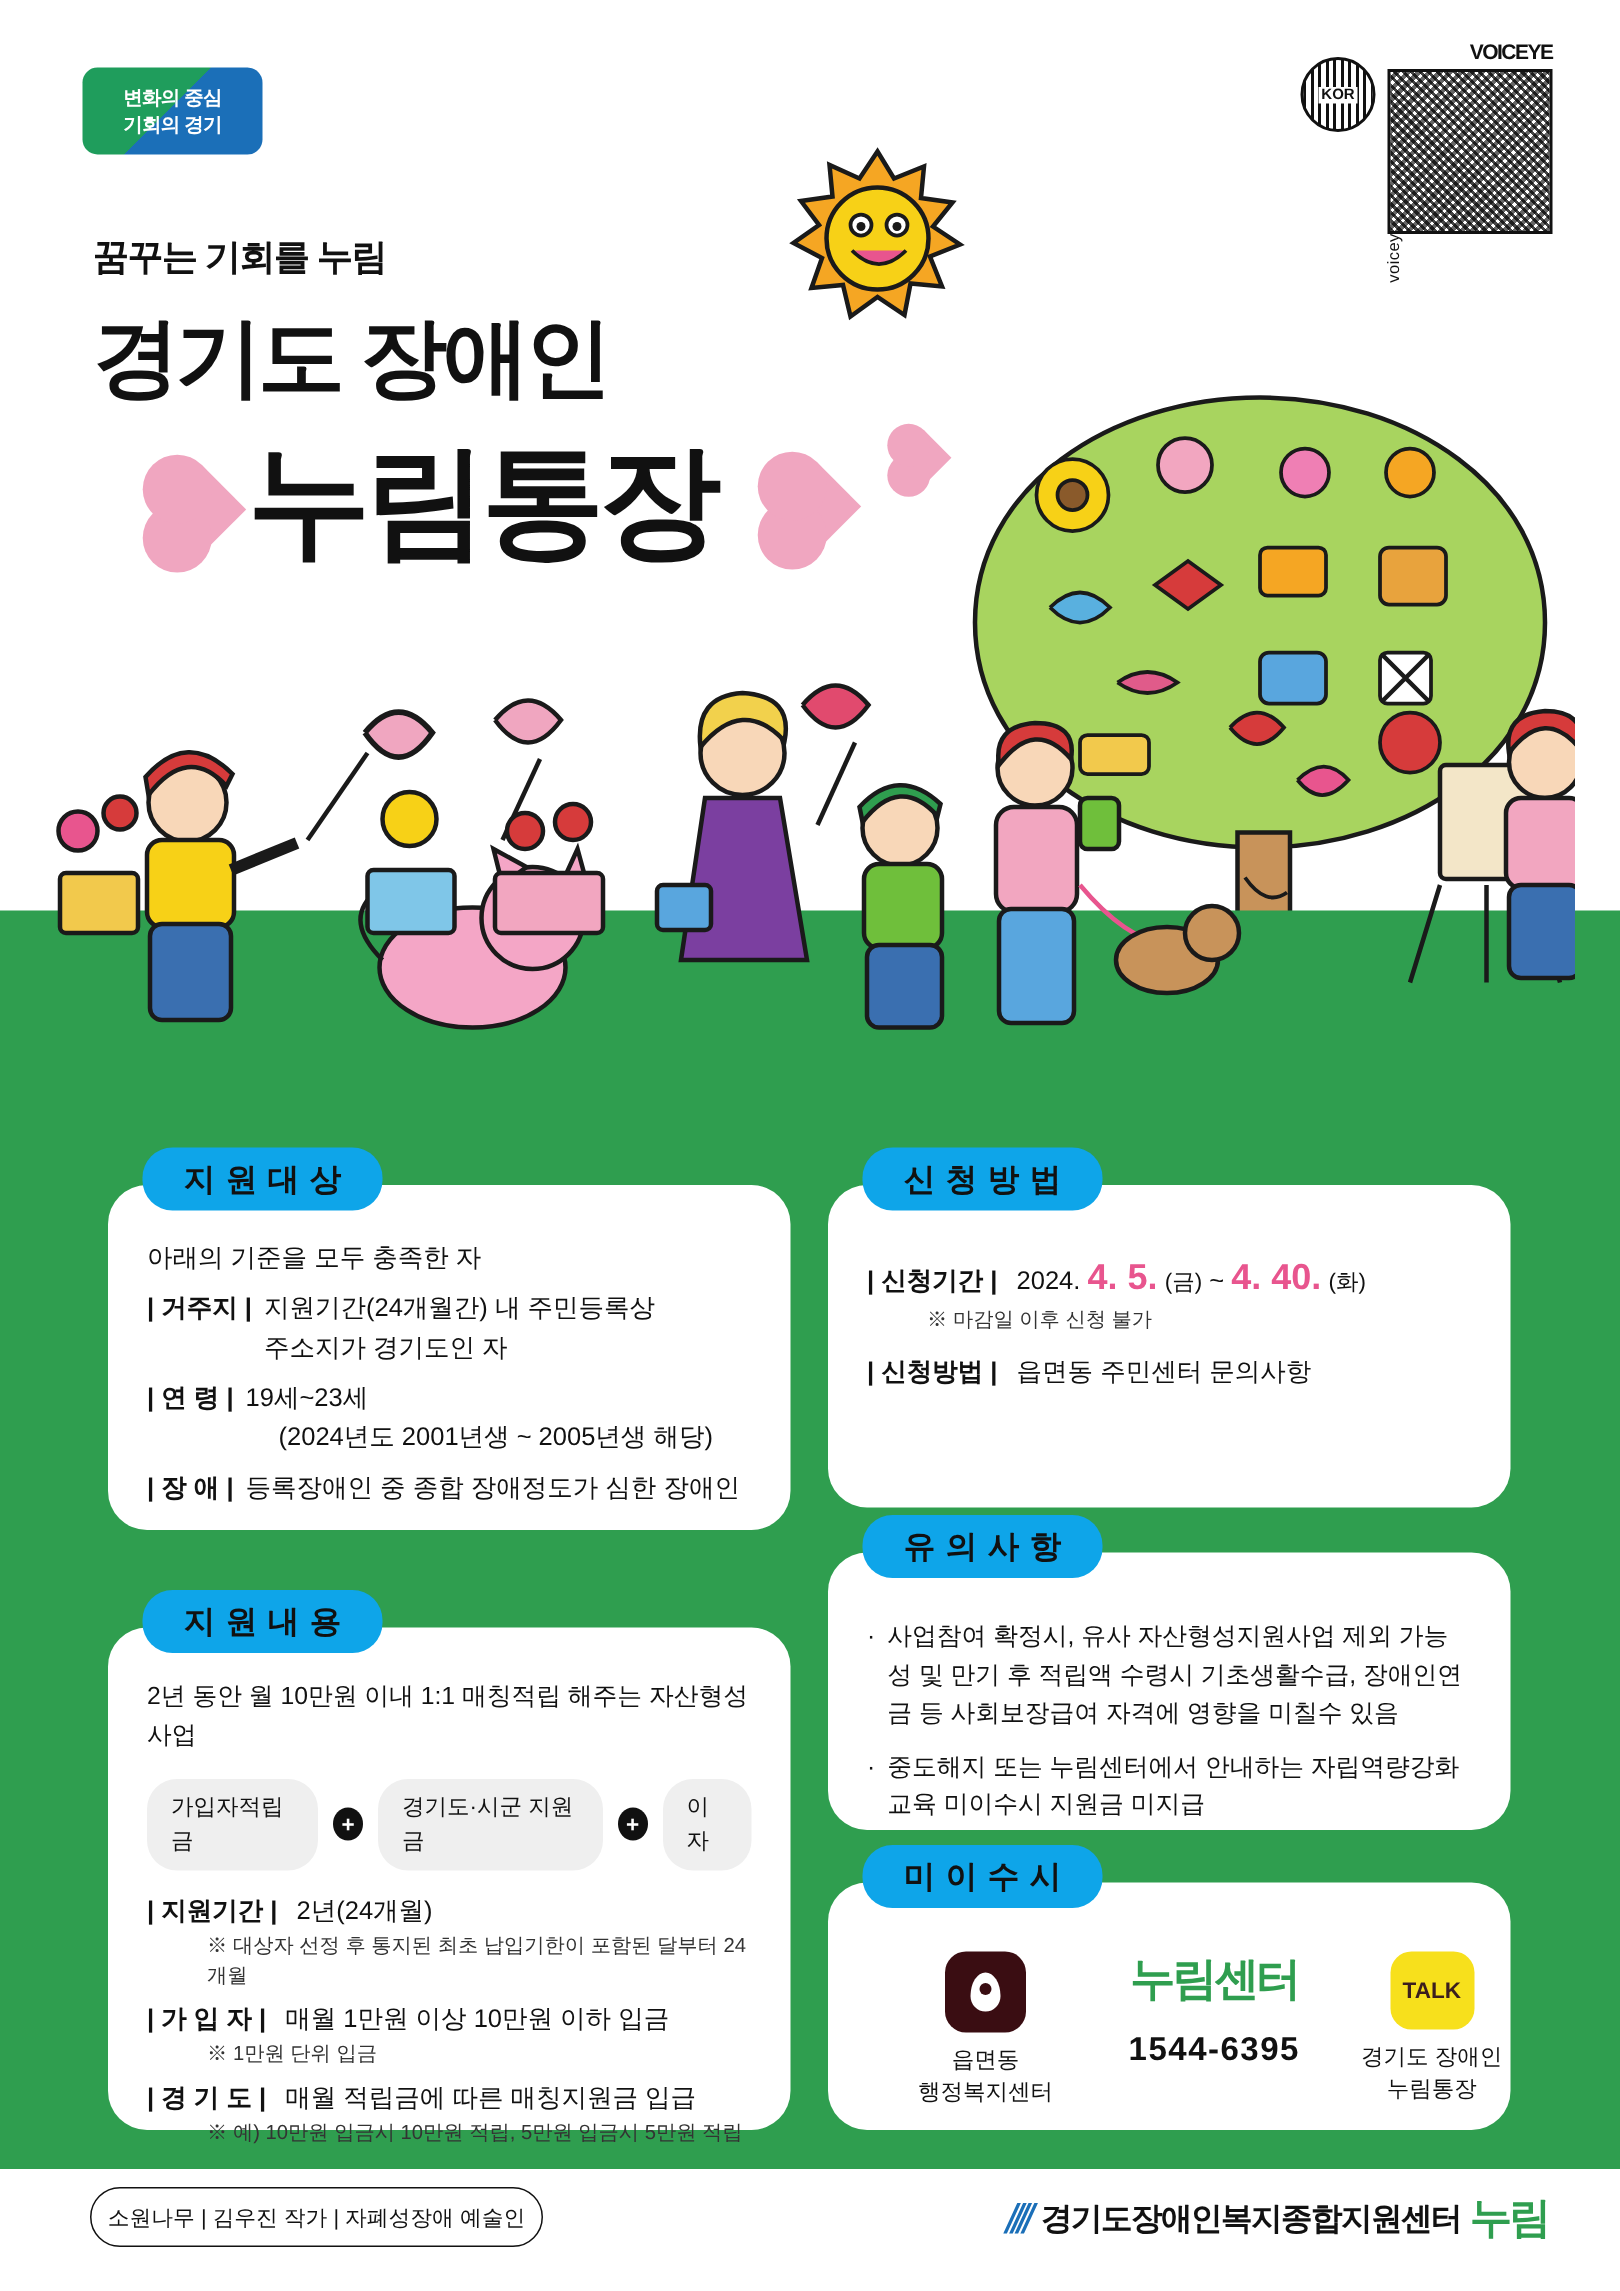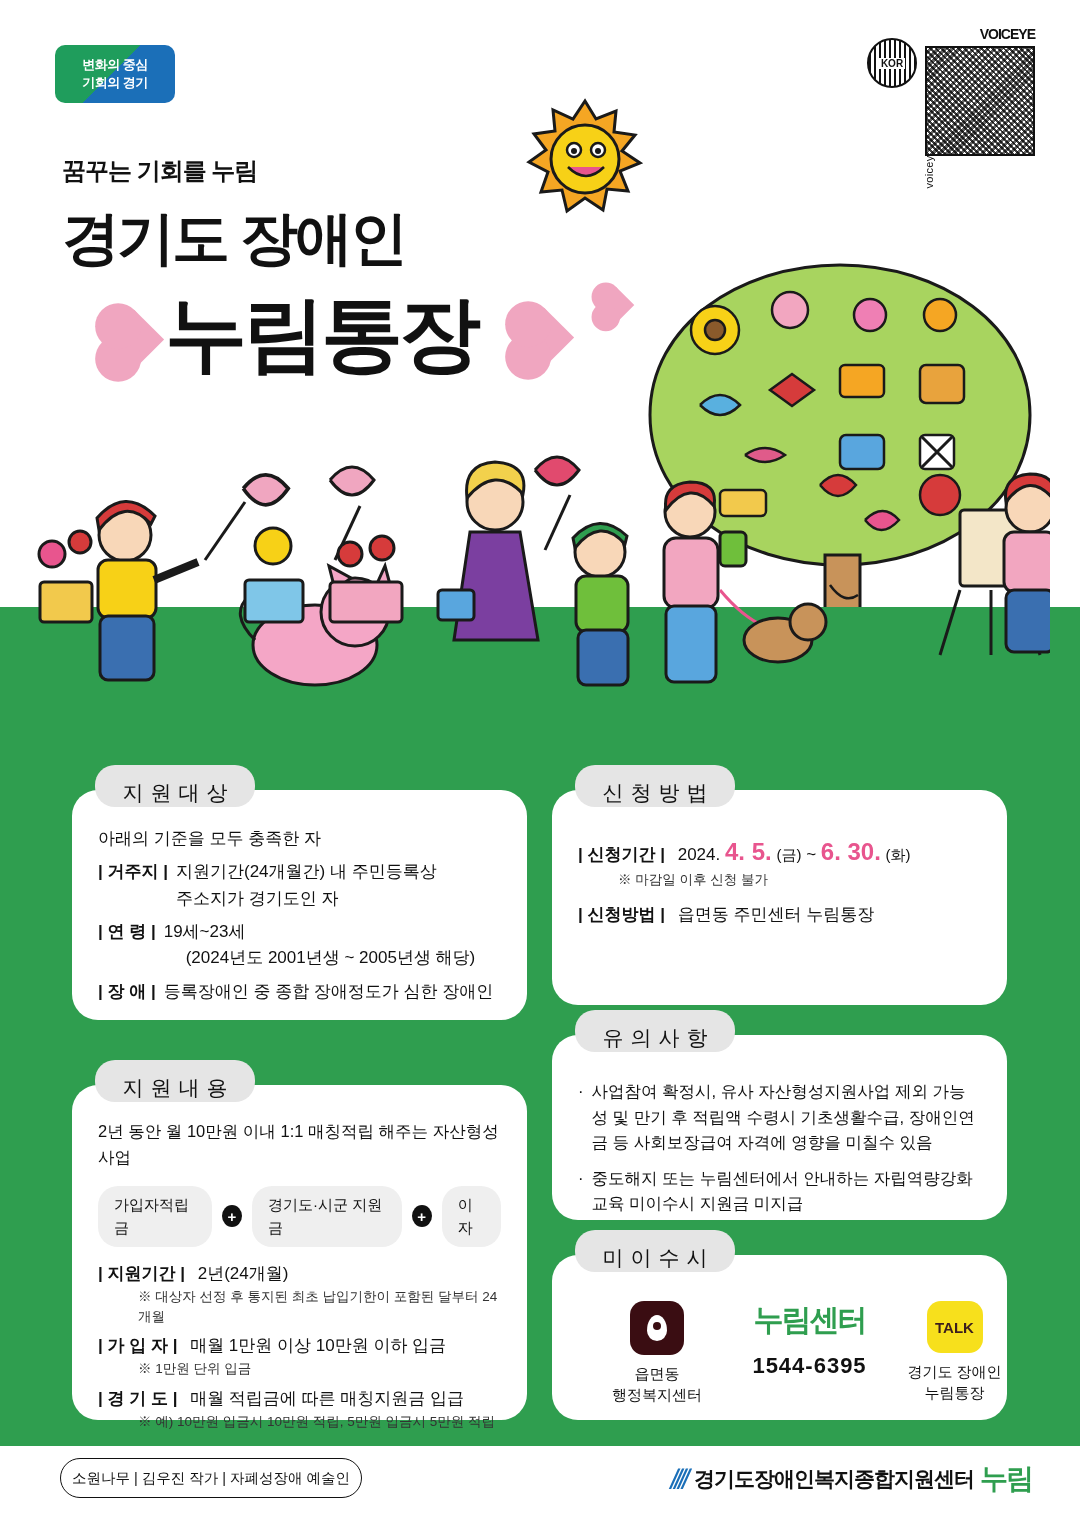--- a/index.html
+++ b/index.html
@@ -60,23 +60,23 @@
   svg.deco{position:absolute;}
 
   
   .ground{position:absolute;left:0;top:607px;width:1080px;height:920px;background:#2f9e4f;}
 
   
   .card{
     position:absolute;background:#fff;border-radius:26px;
   }
   .card-tab{
-    position:absolute;background:#e5e5e5;border-radius:20px;
-    display:flex;align-items:flex-end;justify-content:center;
-    font-size:21px;font-weight:normal;color:#111;letter-spacing:7px;
+    position:absolute;background:#0ea5e9;border-radius:20px;
+    display:flex;align-items:center;justify-content:center;
+    font-size:21px;font-weight:bold;color:#111;letter-spacing:7px;
     text-indent:7px;
     box-shadow:0 0 0 0 #fff;
   }
   .card-body{padding:22px 26px 18px 26px;box-sizing:border-box;font-size:17px;color:#111;line-height:1.55;}
   .row{margin:7px 0;display:flex;}
   .row .k{white-space:nowrap;font-weight:bold;margin-right:8px;}
   .row .v{flex:1;}
   .sub{font-size:13.5px;color:#333;margin-top:0;line-height:1.45;}
   .pink{color:#e8558e;font-weight:bold;}
 
@@ -359,29 +359,29 @@
 
   <div class="card" style="left:552px;top:790px;width:455px;height:215px;">
     <div class="card-body" style="padding-top:36px;">
 
       <div class="row" style="display:block;">
         <span class="k">| 신청기간 |</span>
         <span>2024.</span>
         <span class="pink" style="font-size:24px;">4. 5.</span>
         <span style="font-size:15px;">(금)</span>
         <span>~</span>
-        <span class="pink" style="font-size:24px;">6. 30.</span>
+        <span class="pink" style="font-size:24px;">4. 40.</span>
         <span style="font-size:15px;">(화)</span>
         <div class="sub" style="padding-left:40px;">※ 마감일 이후 신청 불가</div>
       </div>
 
 
       <div class="row" style="display:block;margin-top:12px;">
         <span class="k">| 신청방법 |</span>
-        <span>읍면동 주민센터 누림통장</span>
+        <span>읍면동 주민센터 문의사항</span>
       </div>
     </div>
   </div>
   <div class="card-tab" style="left:575px;top:765px;width:160px;height:42px;">
     <span>신청방법</span>
   </div>
 
   <div class="card" style="left:552px;top:1035px;width:455px;height:185px;">
     <div class="card-body" style="padding-top:34px;">
       <div class="bullet">

